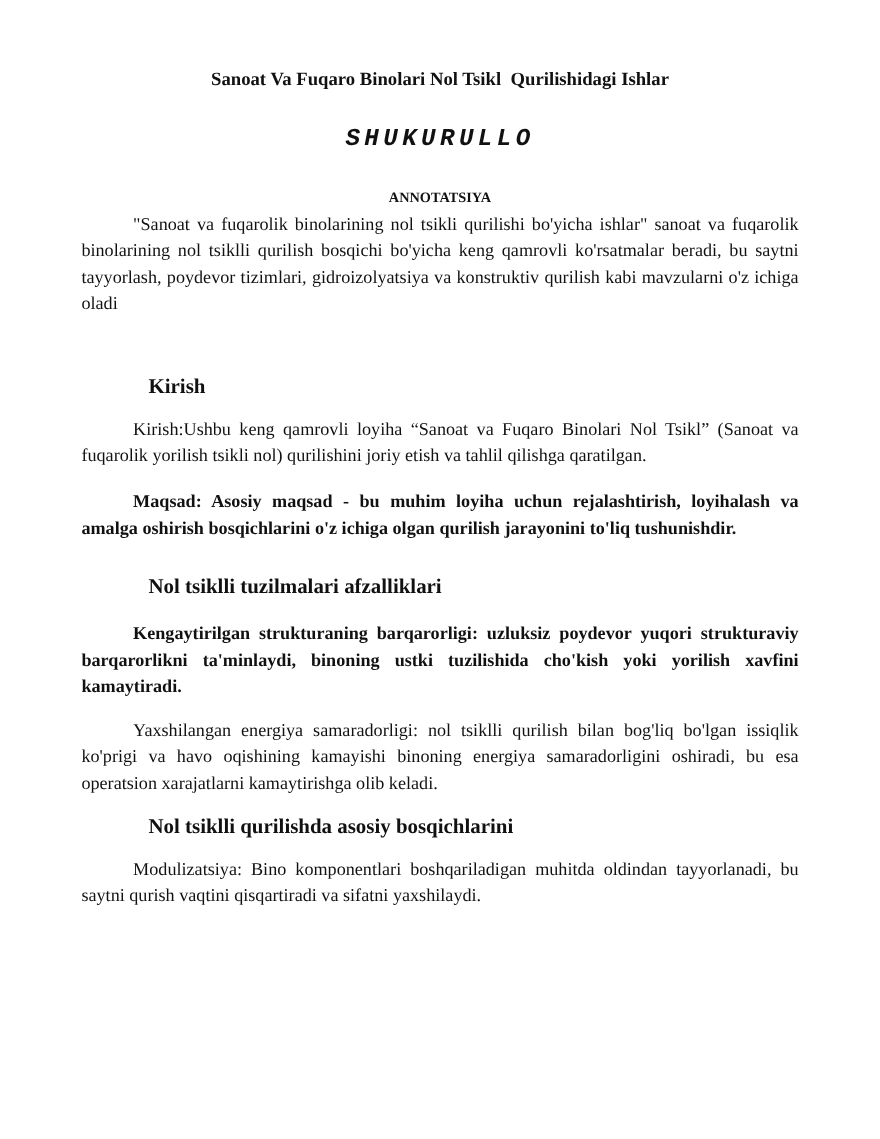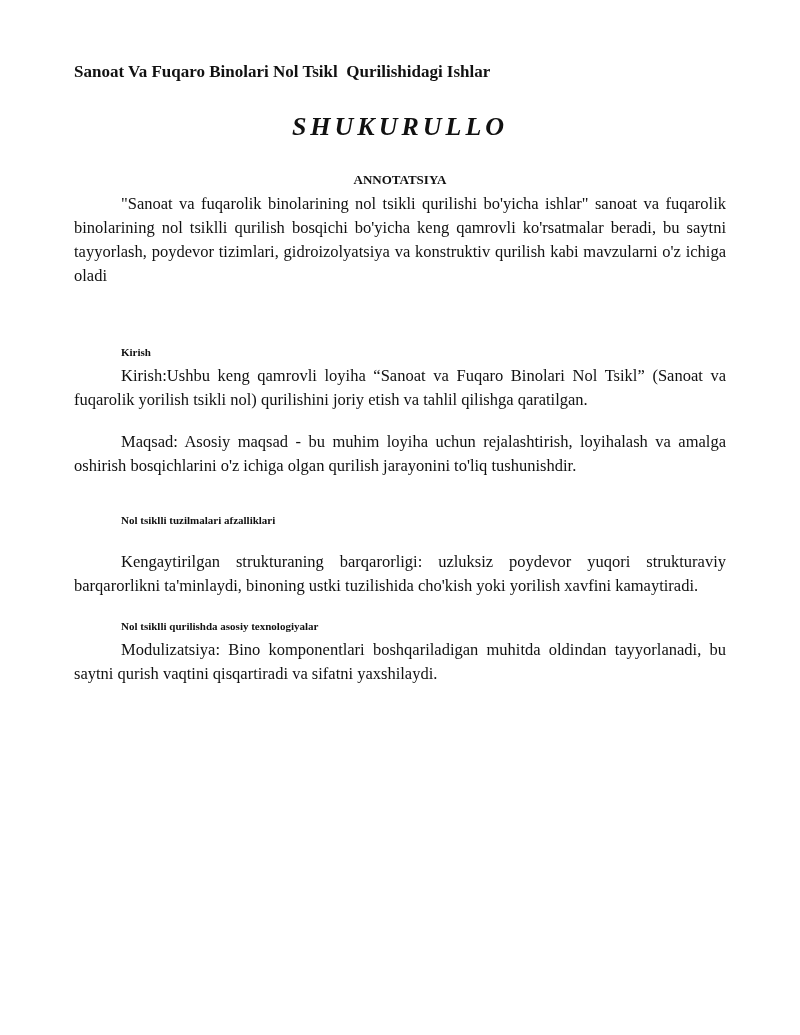--- a/index.html
+++ b/index.html
@@ -12,59 +12,60 @@
     height: 1035px;
     font-family: "Liberation Serif", serif;
     color: #111111;
     overflow: hidden;
   }
   .doc {
     padding: 0 74px;
   }
   .title {
     margin-top: 62px;
+    text-align: center;
     font-weight: bold;
     font-size: 17px;
     line-height: 20px;
     white-space: pre-wrap;
   }
   .author {
     margin-top: 28px;
     text-align: center;
-    font-family: Liberation Serif, serif;
+    font-family: Liberation Mono, monospace;
     font-style: italic;
     font-weight: 600;
-    font-size: 26px;
+    font-size: 22px;
     line-height: 34px;
     letter-spacing: 4px;
   }
   .annotation-heading {
     margin-top: 24px;
     text-align: center;
     font-weight: bold;
     font-size: 13px;
     line-height: 24px;
   }
   p.body-para {
     margin: 0;
     font-size: 16.5px;
     line-height: 24px;
     text-align: justify;
     text-indent: 47px;
   }
   .section-heading {
-    margin: 0;
+    margin: 14px;
     padding-left: 47px;
     font-weight: bold;
-    font-size: 11px;
+    font-size: 19px;
     line-height: 24px;
   }
   .mt-52 { margin-top: 52px !important; }
   .mt-30 { margin-top: 30px !important; }
-  .mt-18 { margin-top: 18px !important; }
+  .mt-18 { margin-top: 18px !important; font-weight: bold; }
   .mt-16 { margin-top: 16px !important; }
   .bold { font-weight: bold; }
 </style>
 </head>
 <body>
 
 <div class="doc">
 
   <div class="title">Sanoat Va Fuqaro Binolari Nol Tsikl  Qurilishidagi Ishlar</div>
 
@@ -80,18 +81,19 @@
   <p class="body-para">Kirish:Ushbu keng qamrovli loyiha “Sanoat va Fuqaro Binolari Nol Tsikl” (Sanoat va fuqarolik yorilish tsikli nol) qurilishini joriy etish va tahlil qilishga qaratilgan.</p>
 
   <p class="body-para mt-18">Maqsad: Asosiy maqsad - bu muhim loyiha uchun rejalashtirish, loyihalash va amalga oshirish bosqichlarini o'z ichiga olgan qurilish jarayonini to'liq tushunishdir.</p>
 
 
   <h2 class="section-heading mt-30">Nol tsiklli tuzilmalari afzalliklari</h2>
 
 
   <p class="body-para mt-18">Kengaytirilgan strukturaning barqarorligi: uzluksiz poydevor yuqori strukturaviy barqarorlikni ta'minlaydi, binoning ustki tuzilishida cho'kish yoki yorilish xavfini kamaytiradi.</p>
 
+  <p class="body-para mt-16">Yaxshilangan energiya samaradorligi: nol tsiklli qurilish bilan bog'liq bo'lgan issiqlik ko'prigi va havo oqishining kamayishi binoning energiya samaradorligini oshiradi, bu esa operatsion xarajatlarni kamaytirishga olib keladi.</p>
 
-  <h2 class="section-heading mt-16">Nol tsiklli qurilishda asosiy texnologiyalar</h2>
+  <h2 class="section-heading mt-16">Nol tsiklli qurilishda asosiy bosqichlarini</h2>
 
   <p class="body-para">Modulizatsiya: Bino komponentlari boshqariladigan muhitda oldindan tayyorlanadi, bu saytni qurish vaqtini qisqartiradi va sifatni yaxshilaydi.</p>
 
 </div>
 
 </body></html>

